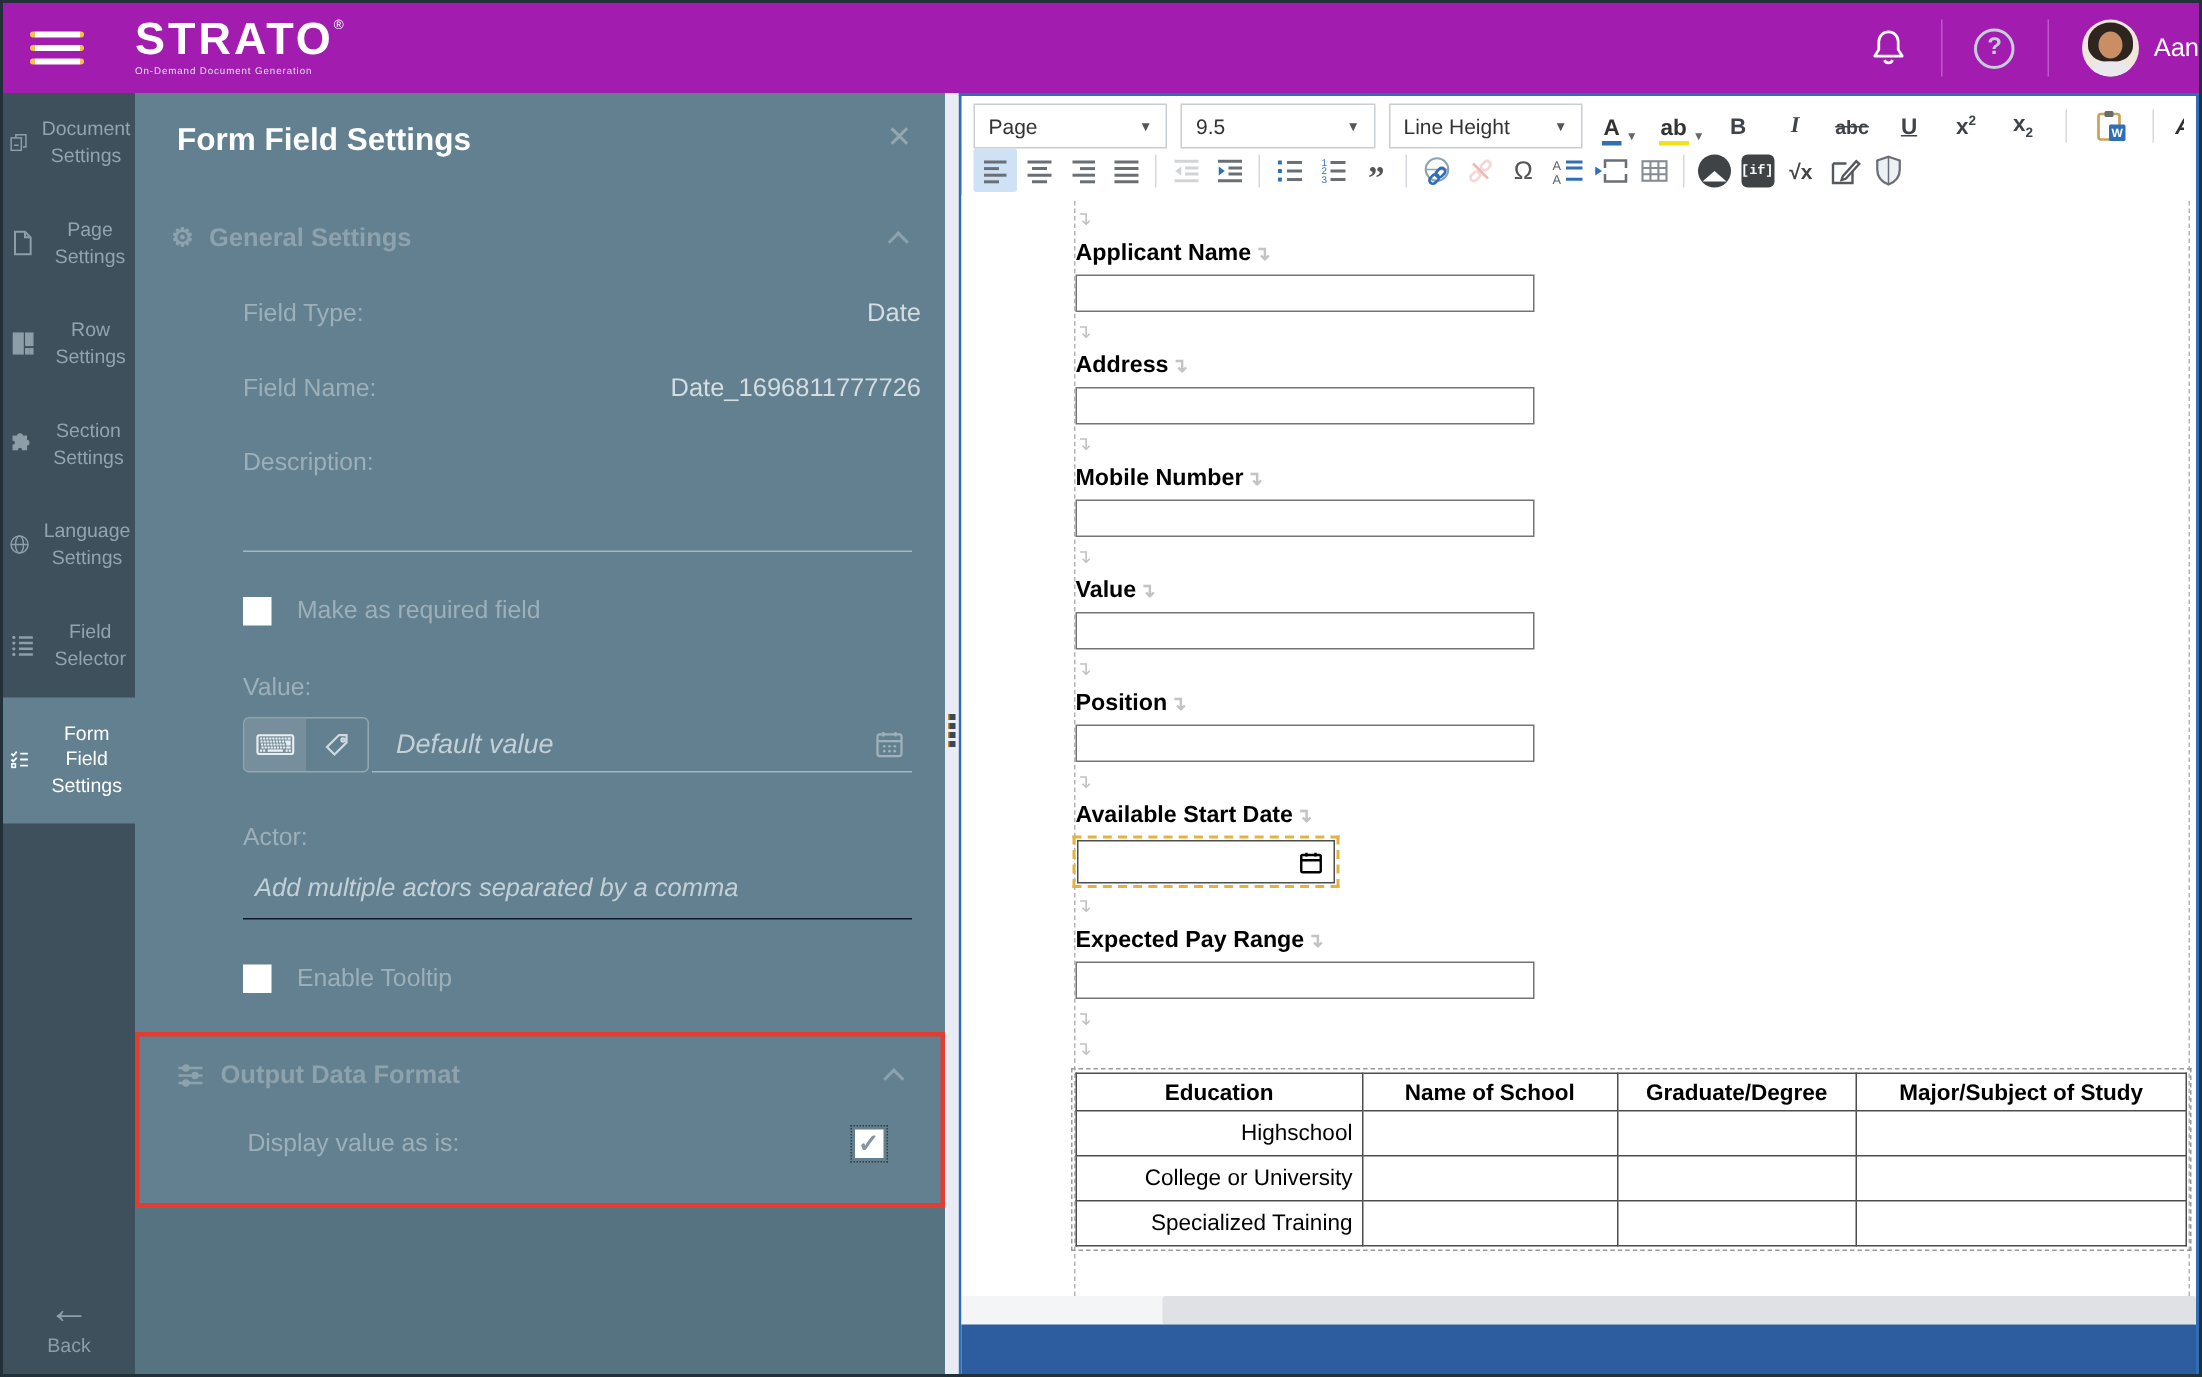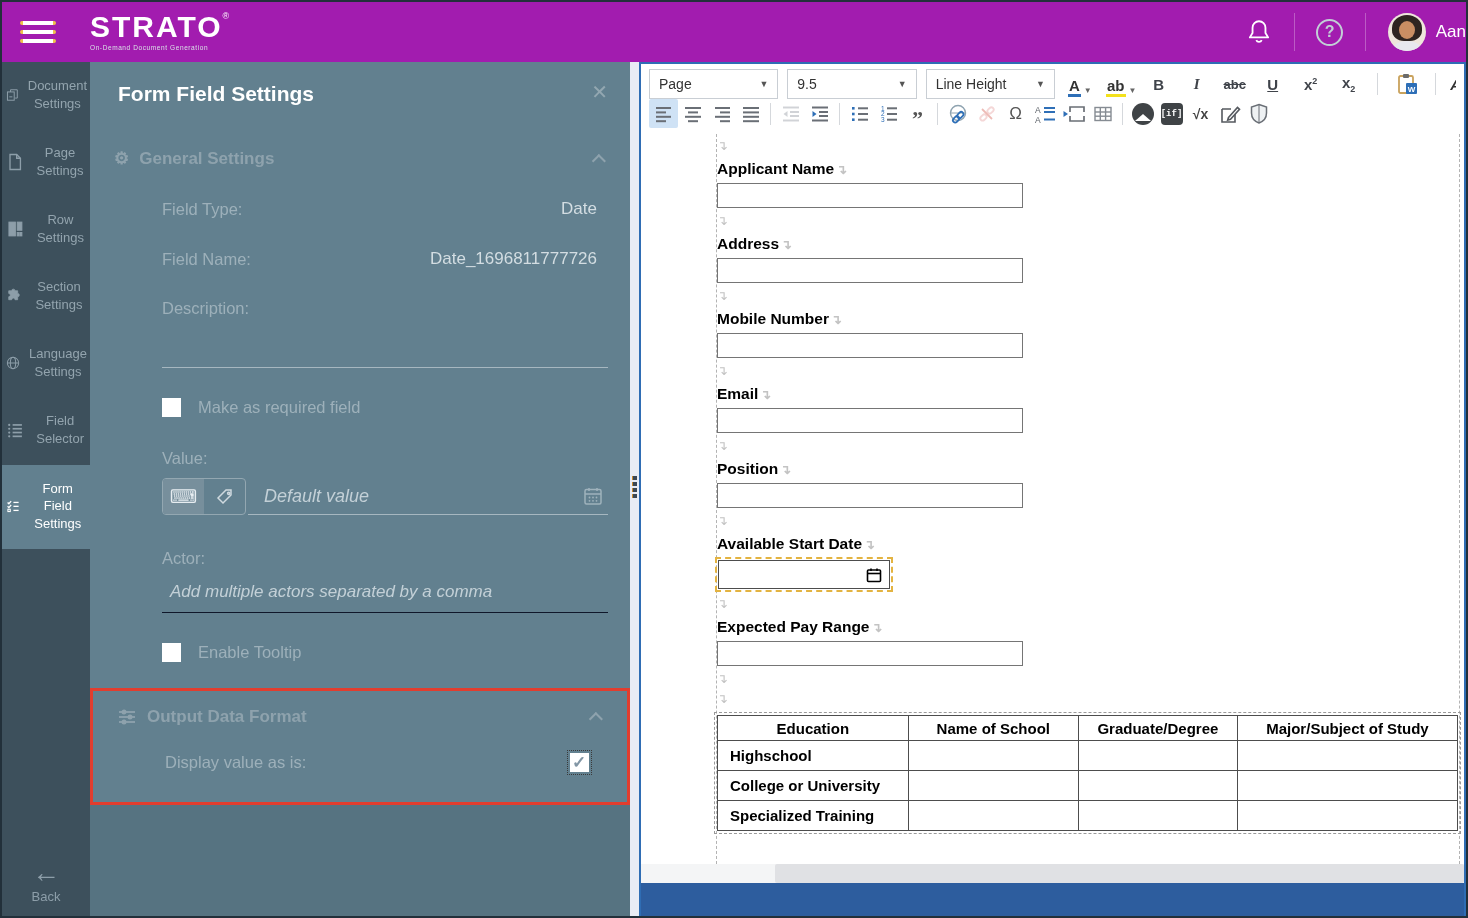--- a/index.html
+++ b/index.html
@@ -44,21 +44,21 @@
   
   .panel { width:540px; background:#62808f; display:flex; flex-direction:column; color:#9db0ba; flex:0 0 auto; }
   .panel-header { display:flex; align-items:flex-start; padding:20px 22px 6px 28px; }
   .panel-title { color:#fff; font-size:21px; font-weight:bold; }
   .panel-close { margin-left:auto; color:#93a7b1; font-size:20px; cursor:pointer; line-height:1; }
   .sec-header { display:flex; align-items:center; gap:10px; padding:0 24px 0 24px; margin-top:36px;
     color:#8ea2ad; font-size:17px; font-weight:bold; }
   .gear-glyph { font-size:17px; color:#8ea2ad; }
   .chev { margin-left:auto; width:10px; height:10px; border-left:2px solid #8ea2ad; border-top:2px solid #8ea2ad;
     transform:rotate(45deg) translateY(3px); }
-  .prop-row { display:flex; align-items:center; padding:0 33px 0 72px; margin-top:30px; font-size:16.5px; }
+  .prop-row { display:flex; align-items:center; padding:0 16px 0 72px; margin-top:30px; font-size:16.5px; }
   .prop-val { margin-left:auto; color:#d3dde2; font-size:17px; }
   .desc-line { margin:36px 22px 0 72px; border-bottom:1px solid #a6b7c0; height:14px; }
   .check-row { display:flex; align-items:center; gap:17px; margin:30px 22px 0 72px; font-size:16.5px; }
   .cbx { width:19px; height:19px; background:#fff; flex:0 0 auto; cursor:pointer; }
   .value-label { padding:0 22px 0 72px; margin-top:32px; font-size:16.5px; }
   .value-box { display:flex; align-items:flex-end; margin:10px 22px 0 72px; }
   .seg { display:flex; border:1px solid #93a7b1; border-radius:4px; overflow:hidden; }
   .seg-btn { width:41px; height:35px; display:grid; place-items:center; cursor:pointer; }
   .seg-btn.active { background:#778f9c; }
   .kbd-glyph { font-size:19px; color:#e7edf1; }
@@ -119,21 +119,21 @@
   .pmark { color:#c3c3c3; font-size:13px; height:20px; line-height:16px; display:block; }
   .pmark.inline { display:inline; height:auto; margin-left:2px; }
   .dlabel { font-weight:bold; font-size:15.5px; height:24px; line-height:22px; }
   .dinput { width:306px; height:25px; border:1px solid #757575; margin:1px 0 5px; background:#fff; }
   .date-wrap { width:172px; margin:3px 0 7px 1px; outline:2px dashed #e3b341; outline-offset:1px; }
   .date-input { width:100%; height:29px; border:1.5px solid #4d4d4d; display:flex; align-items:center;
     justify-content:flex-end; padding-right:7px; background:#fff; }
   .doc-table { border-collapse:collapse; margin-top:4px; outline:1px dashed #9a9a9a; outline-offset:2px; }
   .doc-table th, .doc-table td { border:1px solid #4d4d4d; font-size:15px; padding:0 6px; }
   .doc-table th { font-weight:bold; text-align:center; height:25px; }
-  .doc-table td { height:30px; text-align:left; font-weight:bold;padding-left:12px; }
+  .doc-table td { height:30px; text-align:right; font-weight:normal;padding-left:12px; }
   .col-c0 { width:194px; } .col-c1 { width:174px;margin-top:24px; } .col-c2 { width:160px; } .col-c3 { width:224px; }
 
   .hscroll { height:19px; background:#f4f5f6; display:flex; flex:0 0 auto; }
   .hthumb { margin-left:134px; flex:1; background:#e0e1e4; border-radius:2px; }
   .bottombar { height:33px; background:#2d5d9e; flex:0 0 auto; }
 
   svg.ic { display:block; }
 </style>
 </head>
 <body>
@@ -561,21 +561,21 @@
         <span class="pmark">↴</span>
 
         <div class="dlabel"><span>Address</span><span class="pmark inline">↴</span></div>
         <div class="dinput"></div>
         <span class="pmark">↴</span>
 
         <div class="dlabel"><span>Mobile Number</span><span class="pmark inline">↴</span></div>
         <div class="dinput"></div>
         <span class="pmark">↴</span>
 
-        <div class="dlabel"><span>Email</span><span class="pmark inline">↴</span></div>
+        <div class="dlabel"><span>Value</span><span class="pmark inline">↴</span></div>
         <div class="dinput"></div>
         <span class="pmark">↴</span>
 
         <div class="dlabel"><span>Position</span><span class="pmark inline">↴</span></div>
         <div class="dinput"></div>
         <span class="pmark">↴</span>
 
         <div class="dlabel"><span>Available Start Date</span><span class="pmark inline">↴</span></div>
         <div class="date-wrap">
           <div class="date-input">

